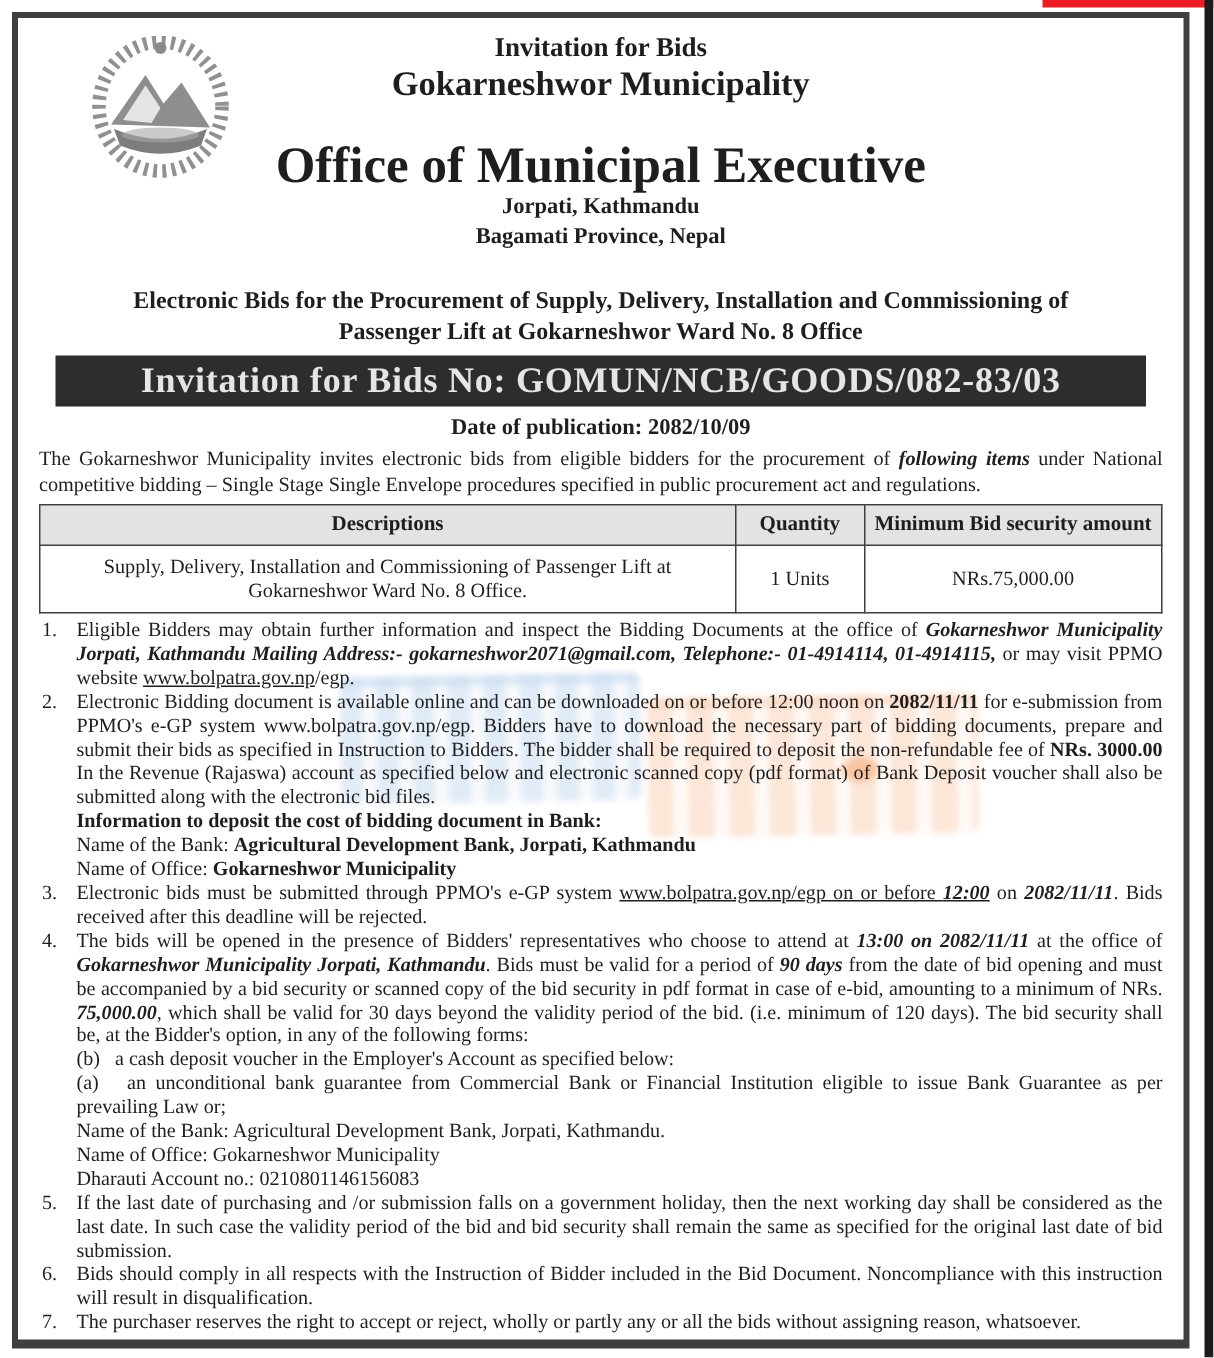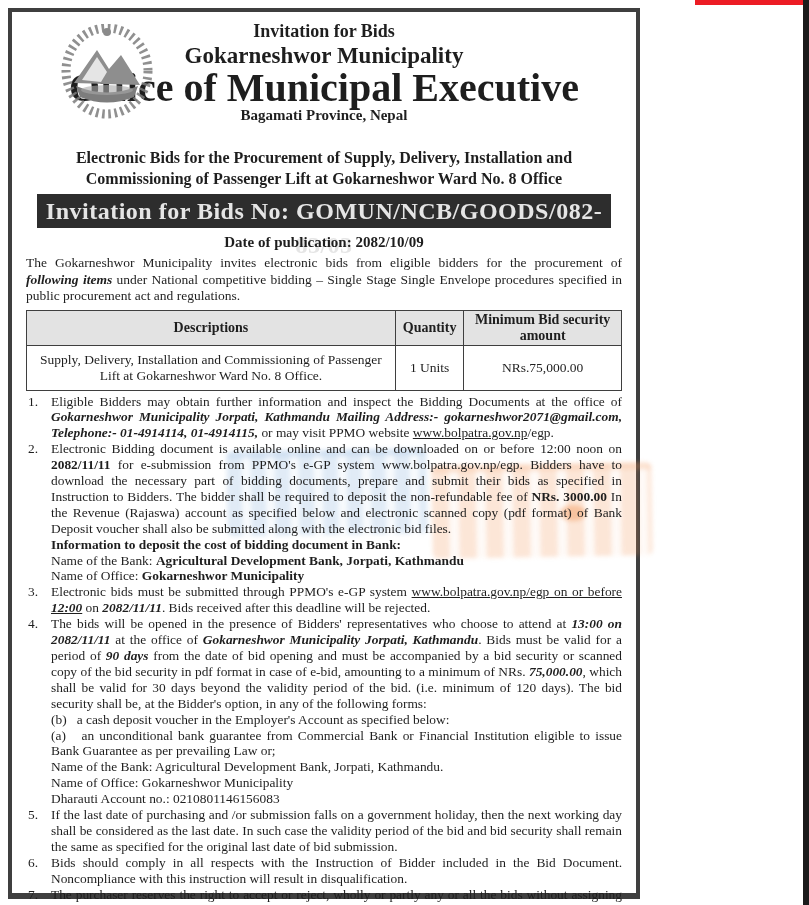--- a/index.html
+++ b/index.html
@@ -6,21 +6,21 @@
   body{
     width:809px;height:905px;position:relative;overflow:hidden;
     background:#ffffff;
     font-family:"Liberation Serif", serif;
     color:#1e1e1e;
   }
   .red-mark{position:absolute;top:0;left:695px;width:114px;height:5px;background:#ec1c24;}
   .side-strip{position:absolute;top:0;left:803px;width:6px;height:905px;background:#1b1b1b;}
   .frame{
     position:absolute;left:8px;top:8px;box-sizing:border-box;
-    width:632px;height:891px;background:#fff;
+    width:785px;height:891px;background:#fff;
     border:4px solid #3f3f3f;border-bottom-width:6px;
   }
   .content{position:relative;z-index:2;padding:4px 14px 0 14px;}
   
   .watermark{position:absolute;z-index:1;left:0;top:0;width:100%;height:100%;pointer-events:none;}
   .wm-blue{
     position:absolute;left:215px;top:438px;width:200px;height:78px;border-radius:6px;
     background:repeating-linear-gradient(90deg, rgba(146,184,224,.50) 0 15px, rgba(146,184,224,.12) 15px 24px);
     border-top:7px solid rgba(146,184,224,.55);
     filter:blur(2px);opacity:.55;transform:rotate(-1deg);
@@ -30,21 +30,21 @@
     background:repeating-linear-gradient(90deg, rgba(243,152,91,.48) 0 17px, rgba(243,152,91,.10) 17px 27px);
     border-top:7px solid rgba(243,152,91,.5);
     filter:blur(2px);opacity:.5;transform:rotate(-1deg);
   }
   .wm-dot{position:absolute;left:548px;top:493px;width:26px;height:16px;border-radius:50%;
     background:rgba(243,152,91,.45);filter:blur(2px);}
   
   .logo{position:absolute;left:40px;top:12px;}
   .h-small{text-align:center;font-weight:700;font-size:18px;line-height:22px;margin-top:4px;}
   .h-muni{text-align:center;font-weight:700;font-size:23px;line-height:28px;}
-  .h-office{text-align:center;font-weight:700;font-size:40px;line-height:35px;}
+  .h-office{text-align:center;font-weight:700;font-size:34px;line-height:35px;margin-top:23px;}
   .h-addr{text-align:center;font-weight:700;font-size:15px;line-height:20px;}
   .subject{text-align:center;font-weight:700;font-size:16px;line-height:21px;margin:22px 30px 5px 30px;}
   .banner{
     margin:4px 11px 5px 11px;height:34px;line-height:34px;background:#2d2d2d;color:#e5e5e5;
     text-align:center;font-weight:700;font-size:24px;letter-spacing:.5px;
   }
   .pubdate{text-align:center;font-weight:700;font-size:15px;line-height:19px;margin-bottom:3px;}
   .intro{margin:2px 0 5px 0;font-size:13.5px;line-height:16.5px;text-align:justify;}
   
   table.bidtable{width:100%;border-collapse:collapse;margin:0 0 3px 0;}
@@ -88,20 +88,21 @@
         <path d="M22 59 L45 26 L57 45 L69 31 L88 61 Z" fill="#8e8e8e"></path>
         <path d="M30 56 L45 33 L55 48 L49 58 Z" fill="#f4f4f4" opacity="0.85"></path>
         <path d="M24 62 Q55 75 86 62 L82 73 Q55 84 28 73 Z" fill="#7d7d7d"></path>
         <ellipse cx="55" cy="66" rx="26" ry="5" fill="#a8a8a8" opacity="0.6"></ellipse>
       </svg>
     </div>
 
     <div class="h-small">Invitation for Bids</div>
     <div class="h-muni">Gokarneshwor Municipality</div>
     <div class="h-office">Office of Municipal Executive</div>
+    <div class="h-addr">Jorpati, Kathmandu</div>
     <div class="h-addr">Bagamati Province, Nepal</div>
 
     <div class="subject">Electronic Bids for the Procurement of Supply, Delivery, Installation and Commissioning of Passenger Lift at Gokarneshwor Ward No. 8 Office</div>
 
     <div class="banner">Invitation for Bids No: GOMUN/NCB/GOODS/082-83/03</div>
 
     <div class="pubdate">Date of publication: 2082/10/09</div>
 
     <p class="intro"><span>The Gokarneshwor Municipality invites electronic bids from eligible bidders for the procurement of </span><span class="rs-b rs-i">following items</span><span> under National competitive bidding – Single Stage Single Envelope procedures specified in public procurement act and regulations.</span></p>
 

